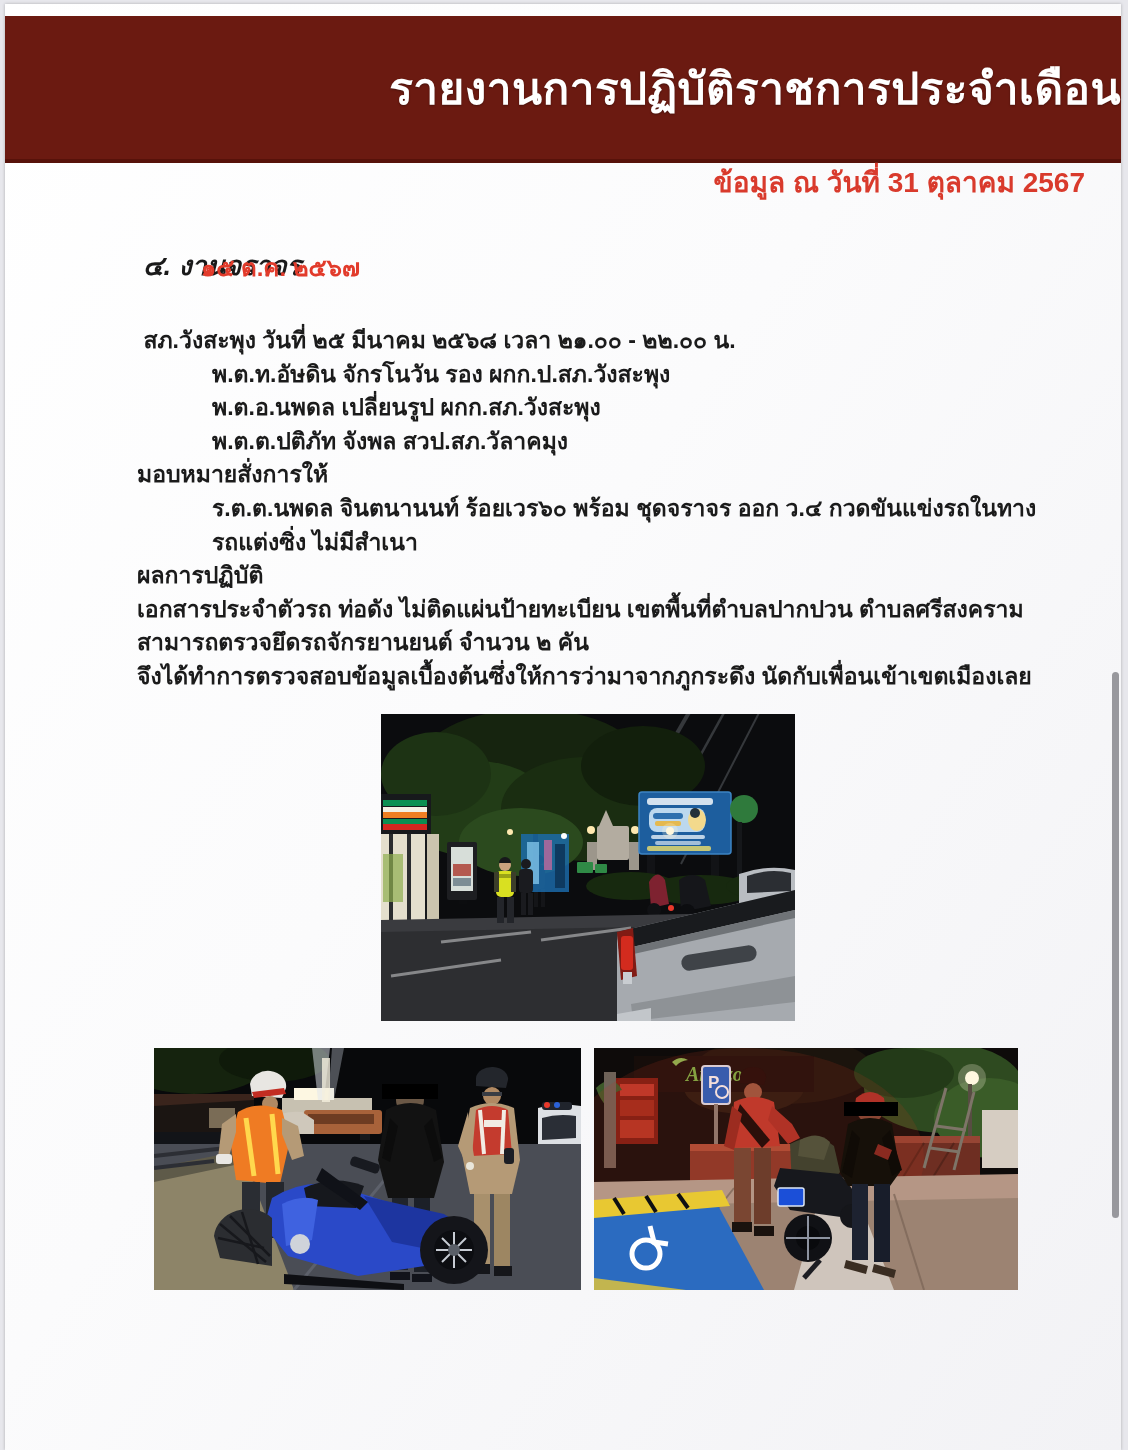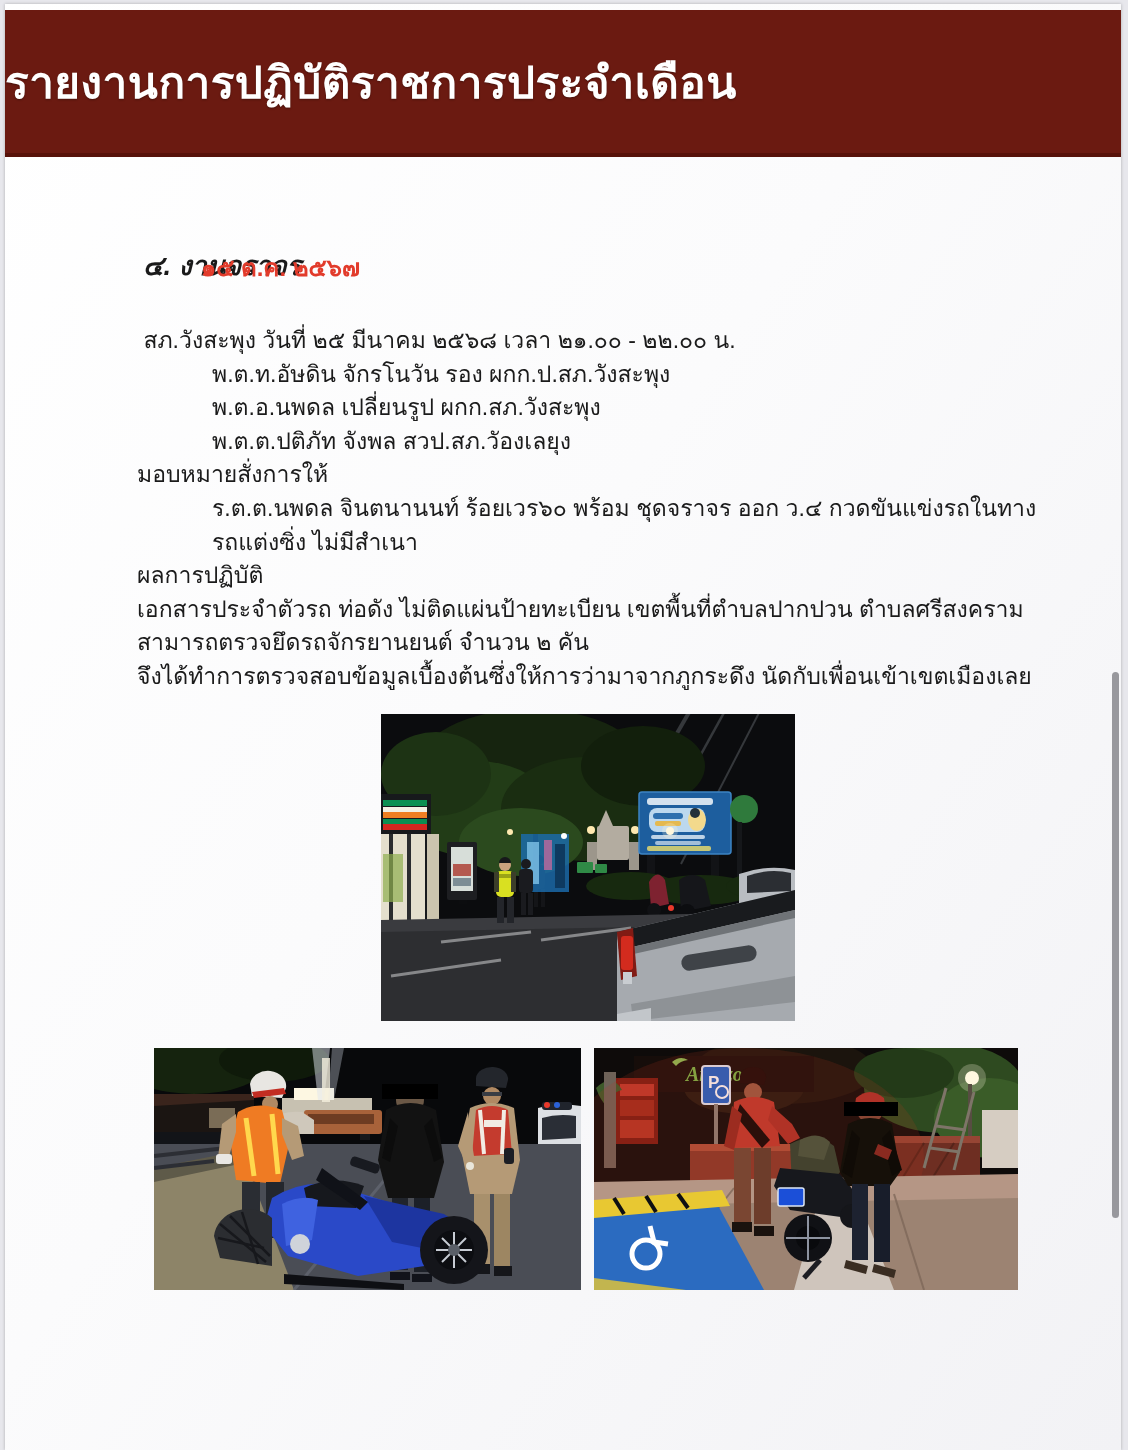--- a/index.html
+++ b/index.html
@@ -7,43 +7,43 @@
     width:1128px;height:1450px;position:relative;overflow:hidden;
     background:#e7e7ec;
     font-family:"Liberation Sans","DejaVu Sans",sans-serif;
   }
   .page{
     position:absolute;left:5px;top:4px;width:1116px;height:1446px;
     background:linear-gradient(125deg,#ffffff 0%,#fbfbfc 45%,#f2f2f5 100%);
     box-shadow:0 0 3px rgba(0,0,0,.25);
   }
   .banner{
-    position:absolute;left:0;top:6px;width:100%;height:143px;
+    position:absolute;left:0;top:12px;width:100%;height:143px;
     background:#6b1a11;border-bottom:4px solid #57120a;
-    display:flex;align-items:center;justify-content:flex-start;
+    display:flex;align-items:center;justify-content:flex-end;
   }
   .banner h1{
     margin:0;color:#ffffff;font-size:44px;font-weight:700;letter-spacing:.5px;
     text-shadow:0 1px 2px rgba(0,0,0,.35);
   }
   .as-of{
     position:absolute;top:156px;right:36px;
     color:#d93a2c;font-size:28px;font-weight:700;
   }
   .section-title{
     position:absolute;left:130px;top:232px;margin:8px;
     color:#1a1a1a;font-size:27px;font-weight:700;font-style:italic;
   }
   .section-date{
     position:absolute;left:196px;top:244px;
     color:#e23b2b;font-size:24px;font-weight:700;
   }
   .report-body{
     position:absolute;left:132px;top:320px;width:900px;
-    color:#1b1b1b;font-size:23px;line-height:33.6px;
+    color:#1b1b1b;font-size:23px;line-height:33.6px;font-weight:bold;
   }
   .rline{white-space:pre-wrap;}
   .rline.indent{padding-left:75px;}
   figure{margin:0;padding:0;position:absolute;}
   figure svg{display:block;}
   .photo-top{left:376px;top:710px;width:414px;height:307px;}
   .photo-bl{left:149px;top:1044px;width:427px;height:242px;}
   .photo-br{left:589px;top:1044px;width:424px;height:242px;}
   .scroll-thumb{
     position:absolute;left:1107px;top:668px;width:7px;height:546px;
@@ -52,29 +52,30 @@
 </style>
 </head>
 <body>
 
 <div class="page">
 
   <header class="banner">
     <h1>รายงานการปฏิบัติราชการประจำเดือน</h1>
   </header>
 
+  <div class="as-of">ข้อมูล ณ วันที่ 31 ตุลาคม 2567</div>
 
   <h2 class="section-title">๔. งานจราจร</h2>
   <div class="section-date">๑๕ ต.ค. ๒๕๖๗</div>
 
   <div class="report-body">
     <div class="rline"> สภ.วังสะพุง วันที่ ๒๕ มีนาคม ๒๕๖๘ เวลา ๒๑.๐๐ - ๒๒.๐๐ น.</div>
     <div class="rline indent">พ.ต.ท.อัษดิน จักรโนวัน รอง ผกก.ป.สภ.วังสะพุง</div>
     <div class="rline indent">พ.ต.อ.นพดล เปลี่ยนรูป ผกก.สภ.วังสะพุง</div>
-    <div class="rline indent">พ.ต.ต.ปติภัท จังพล สวป.สภ.วัองเลยุง</div>
+    <div class="rline indent">พ.ต.ต.ปติภัท จังพล สวป.สภ.วัลาคมุง</div>
     <div class="rline">มอบหมายสั่งการให้</div>
     <div class="rline indent">ร.ต.ต.นพดล จินตนานนท์ ร้อยเวร๖๐ พร้อม ชุดจราจร ออก ว.๔ กวดขันแข่งรถในทาง รถแต่งซิ่ง ไม่มีสำเนา</div>
     <div class="rline">ผลการปฏิบัติ</div>
     <div class="rline">เอกสารประจำตัวรถ ท่อดัง ไม่ติดแผ่นป้ายทะเบียน เขตพื้นที่ตำบลปากปวน ตำบลศรีสงคราม</div>
     <div class="rline">สามารถตรวจยึดรถจักรยานยนต์ จำนวน ๒ คัน</div>
     <div class="rline">จึงได้ทำการตรวจสอบข้อมูลเบื้องต้นซึ่งให้การว่ามาจากภูกระดึง นัดกับเพื่อนเข้าเขตเมืองเลย</div>
   </div>
 
   <figure class="photo-top">
     <svg viewBox="0 0 414 307" width="414" height="307">

